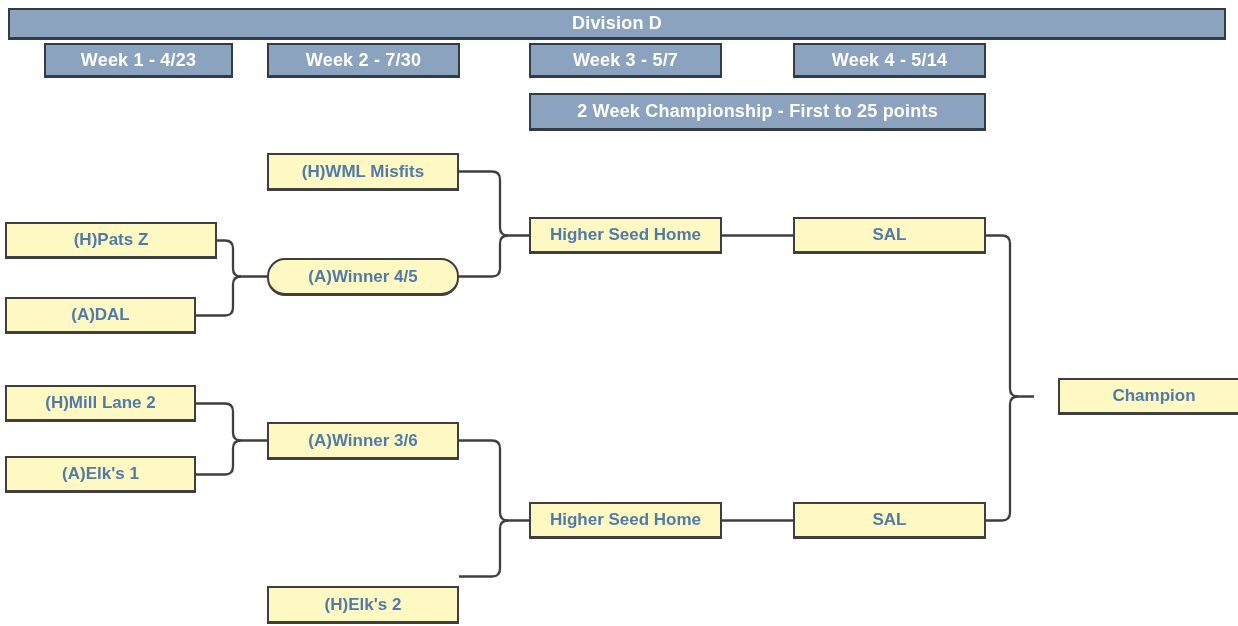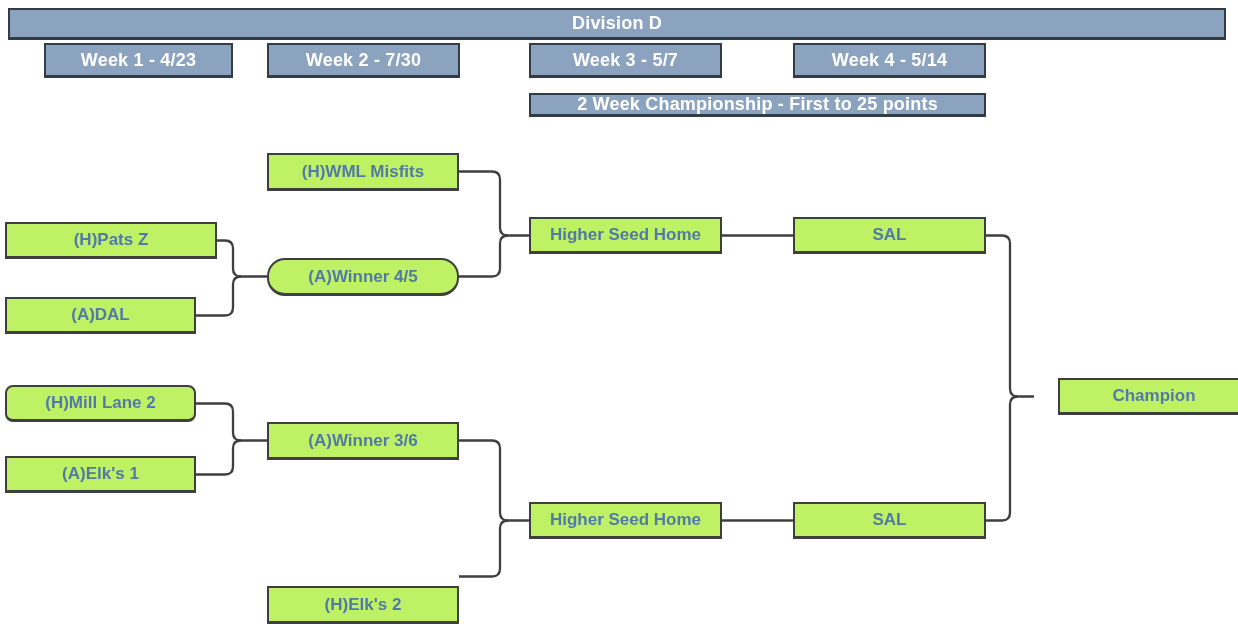--- a/index.html
+++ b/index.html
@@ -25,21 +25,21 @@
     font-size: 18px;
     letter-spacing: 0.2px;
     white-space: nowrap;
     text-align: center;
   }
   .box {
     position: absolute;
     display: flex;
     align-items: center;
     justify-content: center;
-    background: #bef264;
+    background: #fef9c3;
     border: 2px solid #3f3f3f;
     border-bottom-width: 3px;
     color: #527aa8;
     font-weight: 700;
     font-size: 17px;
     white-space: nowrap;
   }
   .connectors {
     position: absolute;
     left: 0; top: 0;
@@ -57,21 +57,21 @@
 
 <div class="stage">
 
   <div class="hdr" style="left:8px; top:8px; width:1218px; height:32px;">Division D</div>
 
   <div class="hdr" style="left:8px; top:43px; width:189px; height:35px;margin-left:36px;">Week 1 - 4/23</div>
   <div class="hdr" style="left:267px; top:43px; width:193px; height:35px;">Week 2 - 7/30</div>
   <div class="hdr" style="left:529px; top:43px; width:193px; height:35px;">Week 3 - 5/7</div>
   <div class="hdr" style="left:793px; top:43px; width:193px; height:35px;">Week 4 - 5/14</div>
 
-  <div class="hdr" style="left:529px; top:93px; width:457px; height:24px;">2 Week Championship - First to 25 points</div>
+  <div class="hdr" style="left:529px; top:93px; width:457px; height:38px;">2 Week Championship - First to 25 points</div>
 
   <svg class="connectors" viewBox="0 0 1238 626">
 
     <path d="M196,240.5 H225 Q233,240.5 233,248.5 V268.5 Q233,276.5 241,276.5 H267"></path>
     <path d="M196,315.5 H225 Q233,315.5 233,307.5 V284.5 Q233,276.5 241,276.5"></path>
 
     <path d="M459,171.5 H492 Q500,171.5 500,179.5 V227.5 Q500,235.5 508,235.5 H529"></path>
     <path d="M459,276.5 H492 Q500,276.5 500,268.5 V243.5 Q500,235.5 508,235.5"></path>
 
     <path d="M196,403.5 H225 Q233,403.5 233,411.5 V432.5 Q233,440.5 241,440.5 H267"></path>
@@ -82,21 +82,21 @@
 
     <path d="M722,235.5 H793"></path>
     <path d="M722,520.5 H793"></path>
 
     <path d="M986,235.5 H1002 Q1010,235.5 1010,243.5 V388.5 Q1010,396.5 1018,396.5 H1034"></path>
     <path d="M986,520.5 H1002 Q1010,520.5 1010,512.5 V404.5 Q1010,396.5 1018,396.5"></path>
   </svg>
 
   <div class="box" style="left:5px; top:222px; width:212px; height:37px;">(H)Pats Z</div>
   <div class="box" style="left:5px; top:297px; width:191px; height:37px;">(A)DAL</div>
-  <div class="box" style="left:5px; top:385px; width:191px; height:37px;border-radius:8px;">(H)Mill Lane 2</div>
+  <div class="box" style="left:5px; top:385px; width:191px; height:37px;">(H)Mill Lane 2</div>
   <div class="box" style="left:5px; top:456px; width:191px; height:37px;">(A)Elk's 1</div>
 
   <div class="box" style="left:267px; top:153px; width:192px; height:38px;">(H)WML Misfits</div>
   <div class="box" style="left:267px; top:258px; width:192px; height:38px;border-radius:18px;">(A)Winner 4/5</div>
   <div class="box" style="left:267px; top:422px; width:192px; height:38px;">(A)Winner 3/6</div>
   <div class="box" style="left:267px; top:586px; width:192px; height:38px;">(H)Elk's 2</div>
 
   <div class="box" style="left:529px; top:217px; width:193px; height:37px;">Higher Seed Home</div>
   <div class="box" style="left:529px; top:502px; width:193px; height:37px;">Higher Seed Home</div>
 

